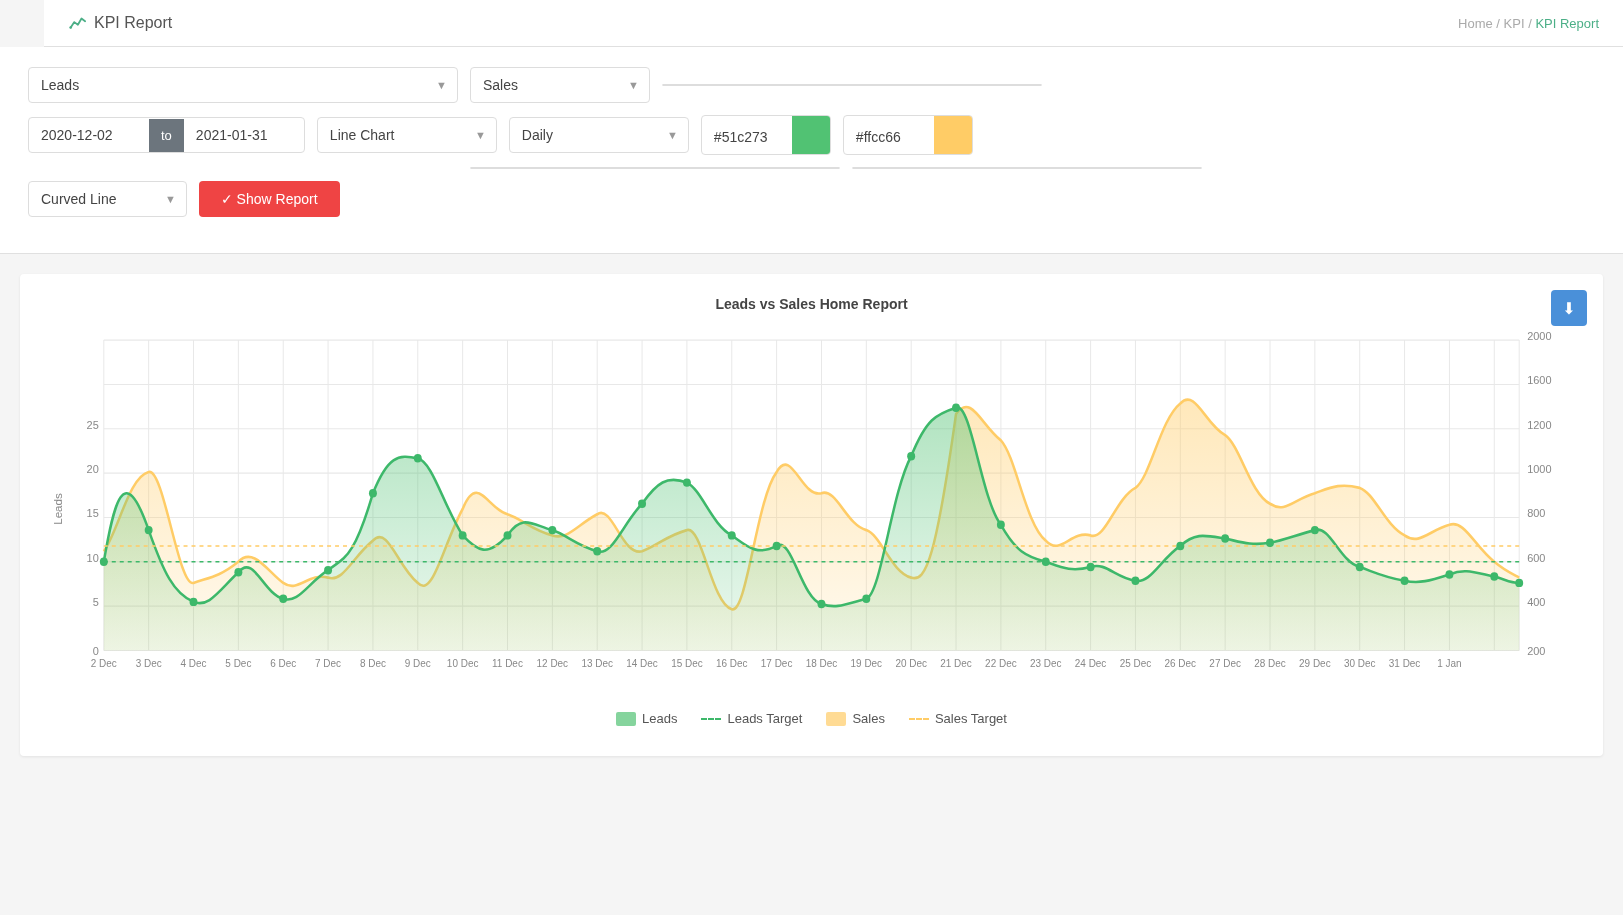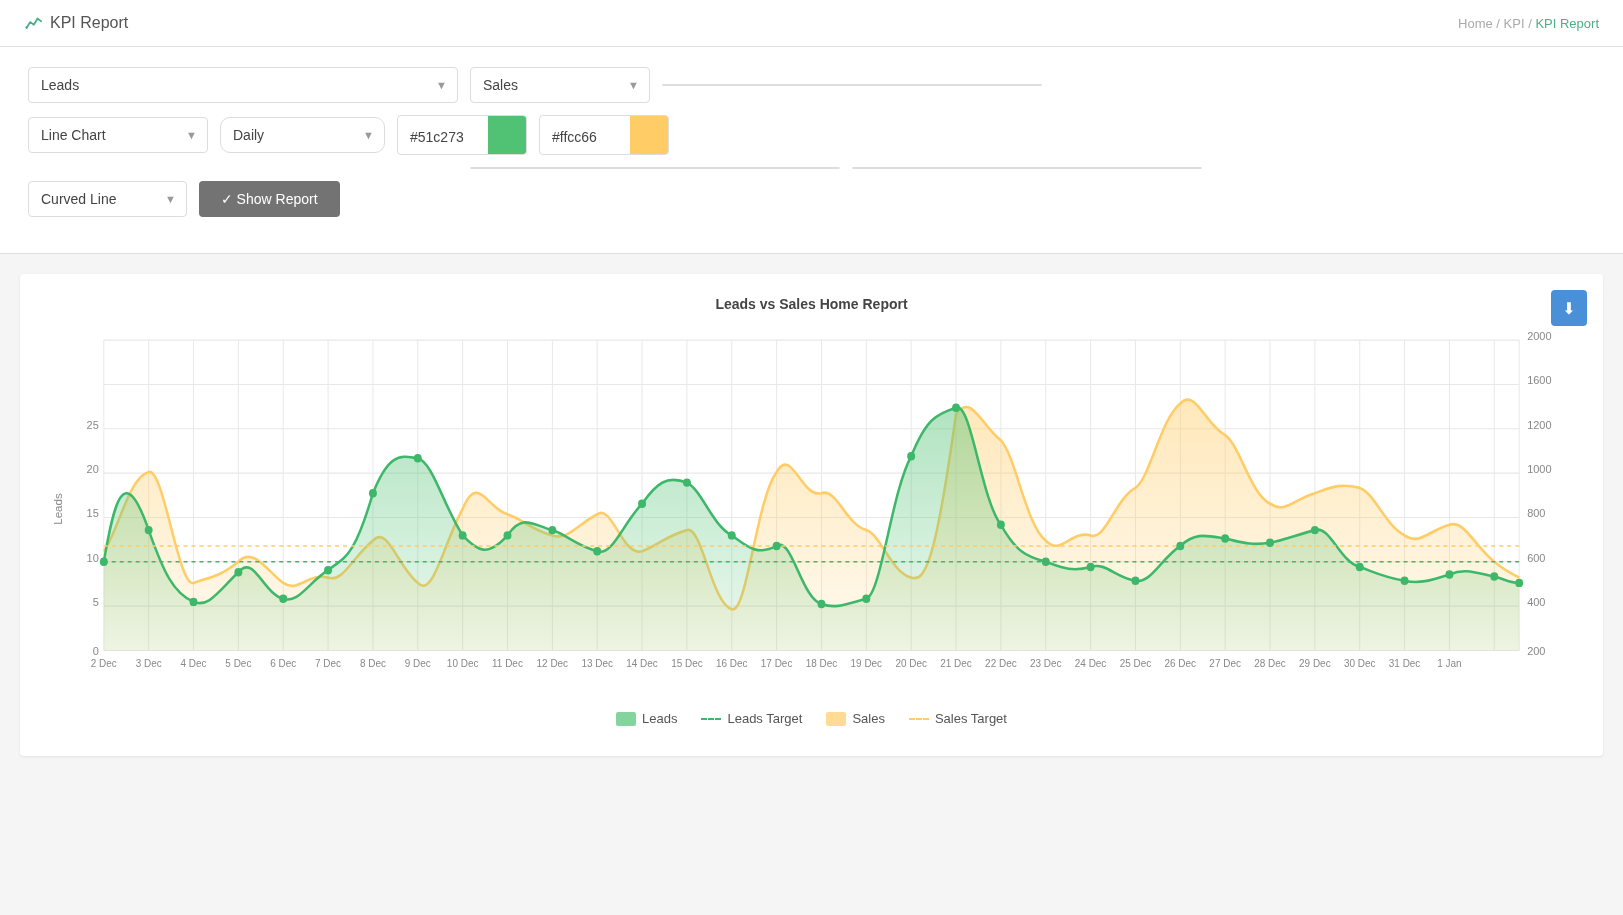--- a/index.html
+++ b/index.html
@@ -1,20 +1,20 @@
 <!DOCTYPE html>
 <html><head>
   <meta charset="utf-8">
   <style>
     * { box-sizing: border-box; margin: 0; padding: 0; }
     body { font-family: 'Segoe UI', Arial, sans-serif; background: #f5f5f5; color: #333; font-size: 14px; }
 
     .top-bar {
       display: flex; justify-content: space-between; align-items: center;
-      padding: 14px 24px; background: #fff; border-bottom: 1px solid #e0e0e0;
+      padding: 14px 24px; background: #fff; border-bottom: 1px solid #e0e0e0; margin-left: 44px;
     }
     .app-title { display: flex; align-items: center; gap: 8px; font-size: 16px; color: #555; font-weight: 500; }
     .app-title svg { width: 18px; height: 18px; }
     .breadcrumb { font-size: 13px; color: #aaa; }
     .breadcrumb span { color: #aaa; }
     .breadcrumb a { color: #aaa; text-decoration: none; }
     .breadcrumb .active { color: #4caf87; font-weight: 500; }
 
     .controls-panel {
       background: #fff; margin: 0; padding: 20px 28px 24px;
@@ -52,21 +52,21 @@
       display: flex; align-items: flex-end; border: 1px solid #ddd; border-radius: 4px;
       overflow: hidden; background: #fff;
     }
     .color-text {
       padding: 9px 12px; font-size: 14px; color: #444; border: none; outline: none;
       width: 90px; background: transparent;
     }
     .color-swatch { width: 38px; height: 38px; border: none; cursor: pointer; }
 
     .btn-show {
-      background: #737373; color: #fff; border: none; border-radius: 4px;
+      background: #ef4444; color: #fff; border: none; border-radius: 4px;
       padding: 10px 22px; font-size: 14px; cursor: pointer; font-weight: 500;
       display: flex; align-items: center; gap: 6px;
     }
 
     .chart-section {
       background: #fff; margin: 20px 20px; border-radius: 4px; padding: 20px 24px 30px;
       box-shadow: 0 1px 3px rgba(0,0,0,0.08);
       position: relative;
     }
     .chart-title { text-align: center; font-size: 14px; font-weight: 600; color: #444; line-height: 1.5; margin-bottom: 4px; }
@@ -87,21 +87,21 @@
       display: flex; justify-content: center; gap: 24px; margin-top: 12px;
       font-size: 13px; color: #555;
     }
     .legend-item { display: flex; align-items: center; gap: 6px; }
     .legend-box { width: 20px; height: 14px; border-radius: 2px; }
 
     .select-leads { width: 430px; }
     .select-sales { width: 180px; }
     .select-compare { width: 380px; }
     .select-chart { width: 180px; }
-    .select-freq { width: 165px; border-radius: 10px; }
+    .select-freq { width: 180px; }
     .select-display { width: 370px; }
     .select-axis { width: 350px; }
     .select-curve { width: 159px; }
   </style>
 </head>
 <body>
 
 <div class="top-bar">
   <div class="app-title">
     <svg viewBox="0 0 20 20" fill="none" stroke="#4caf87" stroke-width="2">
@@ -135,20 +135,25 @@
       </select>
       <span class="chevron">▼</span>
     </div>
 
     <div class="select-wrapper select-compare">
       <span class="chevron">▼</span>
     </div>
   </div>
 
   <div class="controls-row">
+    <div class="date-range">
+      <input type="text" class="date-input" value="2020-12-02" style="">
+      <span class="date-sep">to</span>
+      <input type="text" class="date-input" value="2021-01-31" style="">
+    </div>
 
     <div class="select-wrapper select-chart">
       <select>
         <option>Line Chart</option>
       </select>
       <span class="chevron">▼</span>
     </div>
 
     <div class="select-wrapper select-freq">
       <select>

